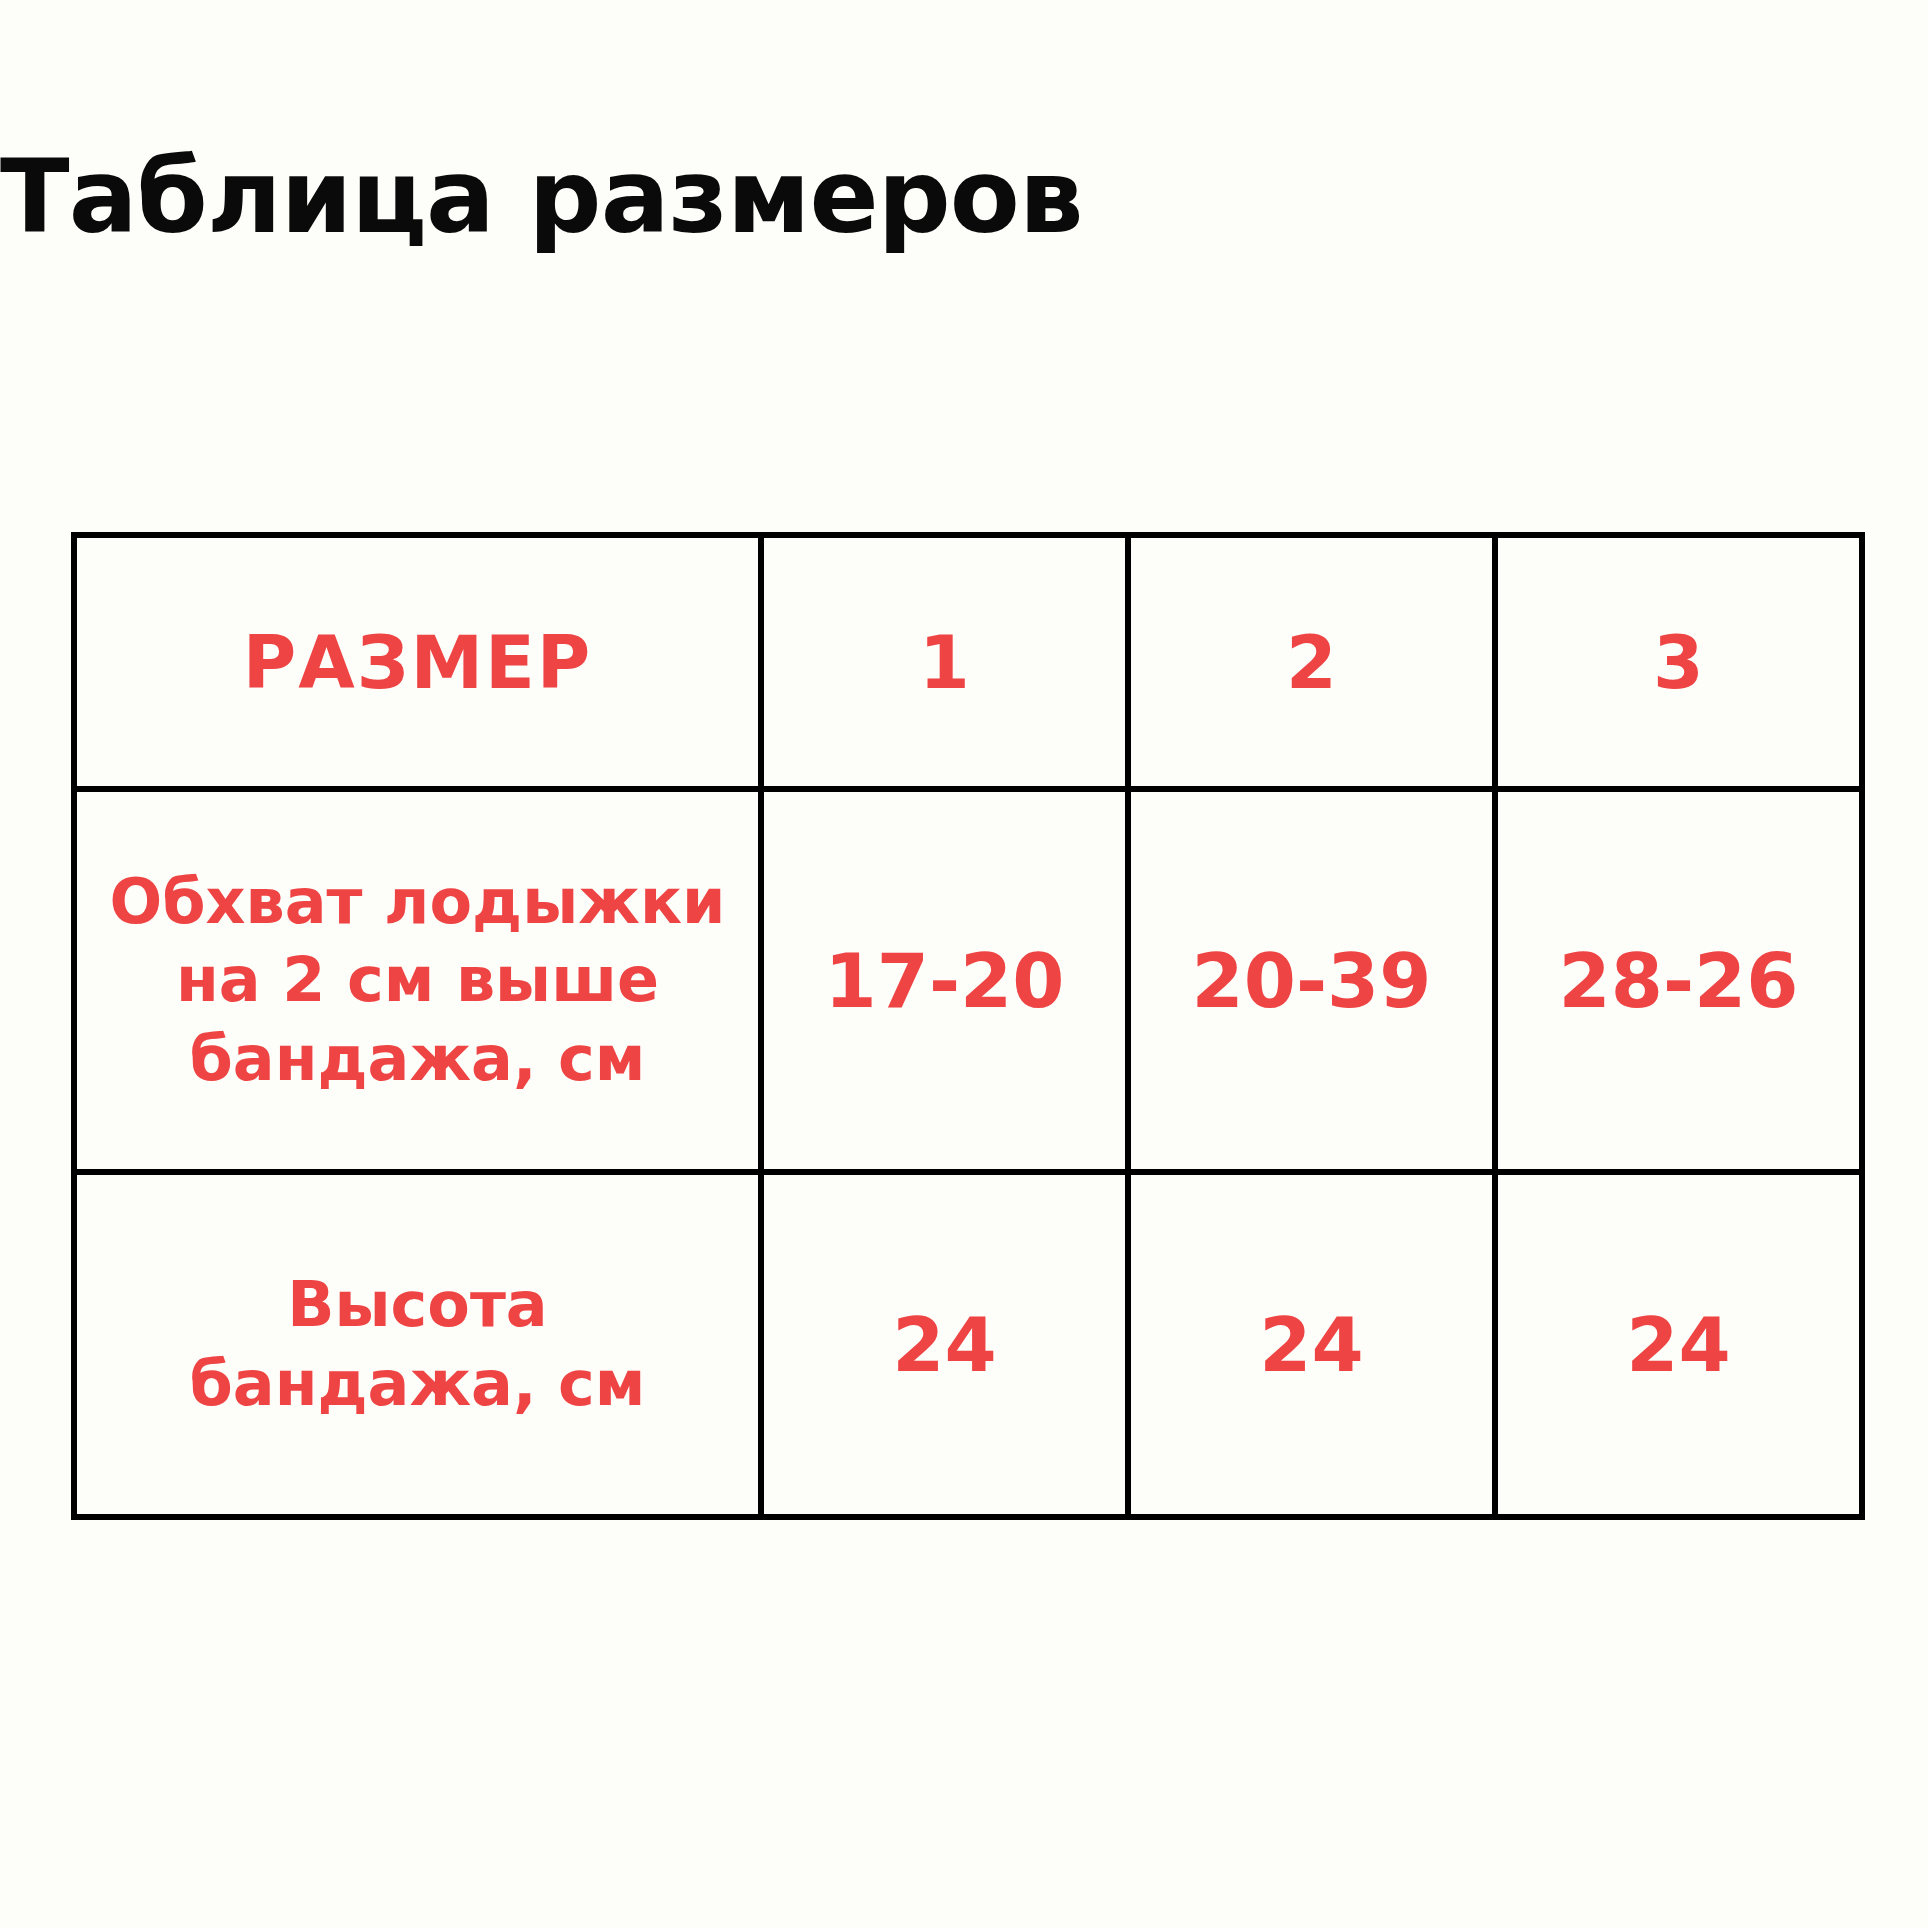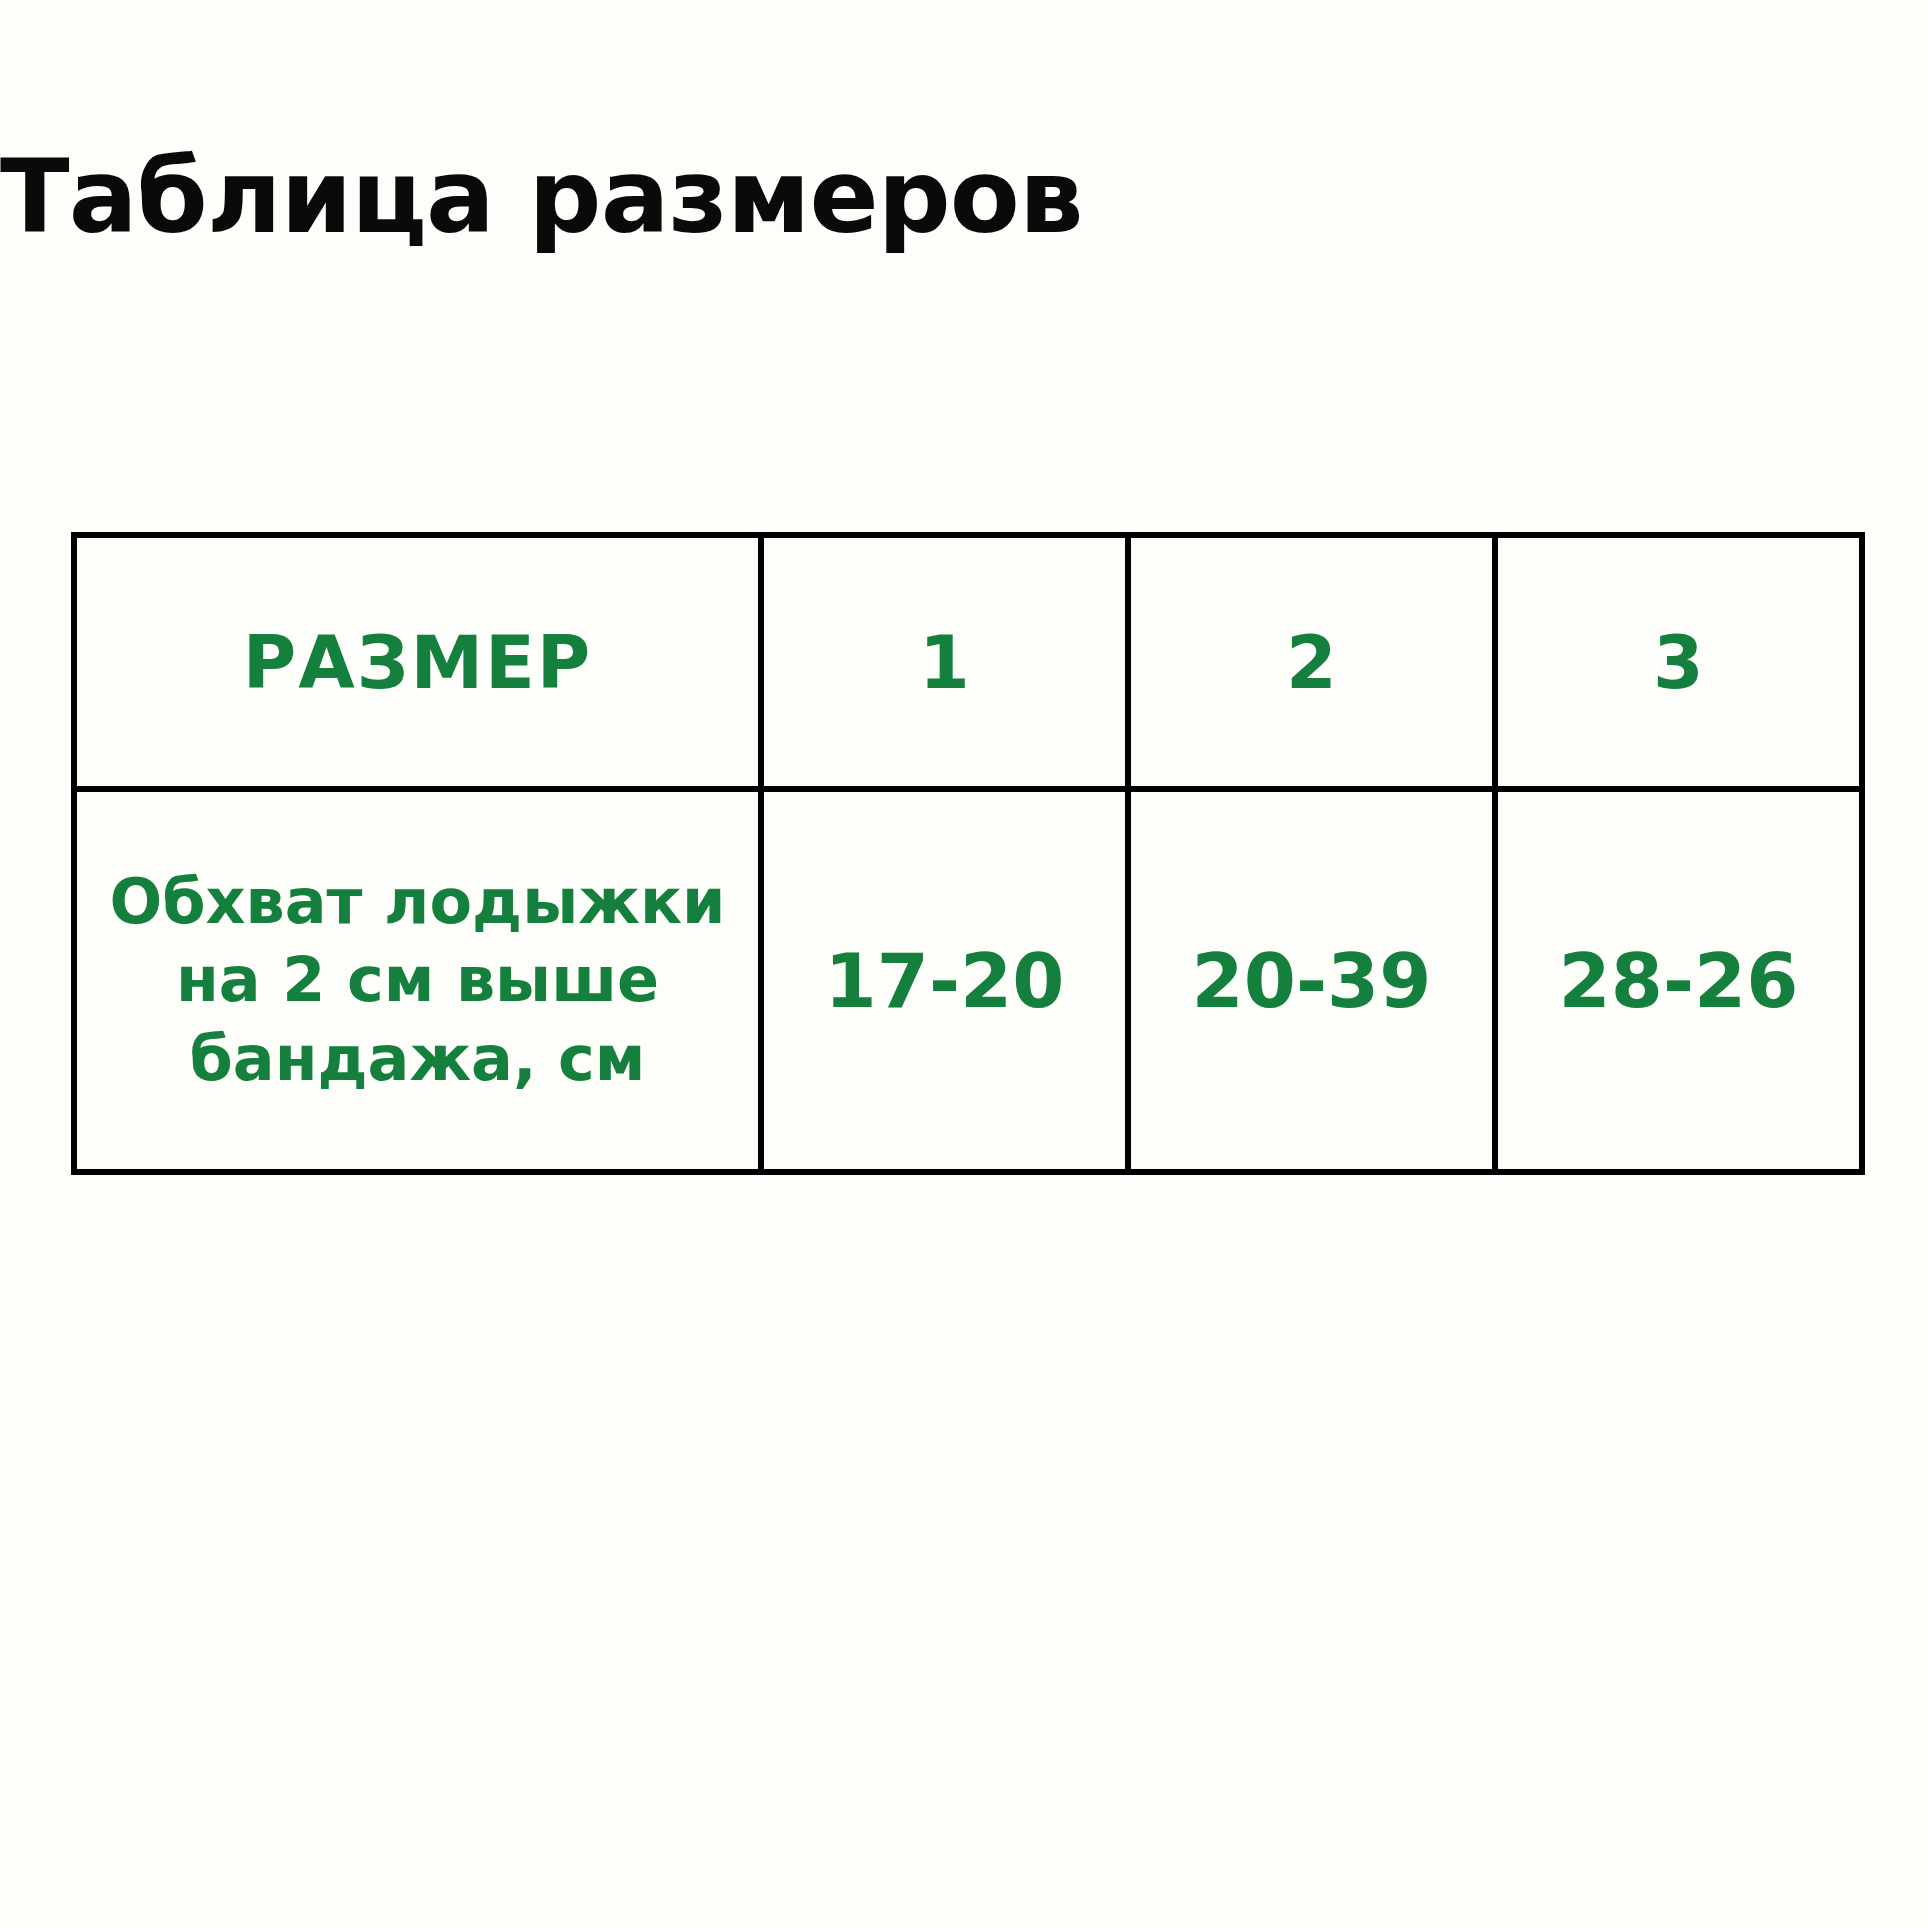--- a/index.html
+++ b/index.html
@@ -42,21 +42,21 @@
     border-collapse: collapse;
     table-layout: fixed;
     width: 1789px;
     background: transparent;
   }
   table.size-table td {
     border: 6.6px solid #000000;
     text-align: center;
     vertical-align: middle;
     font-weight: bold;
-    color: #15803d;
+    color: #ef4444;
     padding: 0 9.4px;
   }
   col.c-label { width: 687px; }
   col.c-val   { width: 367px; }
 
   
   tr.row-header td {
     height: 248px;
     font-size: 73px;
   }
@@ -114,18 +114,27 @@
         <tr class="row-circumference">
           <td class="label-cell">
             <div>Обхват лодыжки</div>
             <div>на 2 см выше</div>
             <div>бандажа, см</div>
           </td>
           <td class="value-cell">17-20</td>
           <td class="value-cell">20-39</td>
           <td class="value-cell">28-26</td>
         </tr>
+        <tr class="row-height">
+          <td class="label-cell">
+            <div>Высота</div>
+            <div>бандажа, см</div>
+          </td>
+          <td class="value-cell">24</td>
+          <td class="value-cell">24</td>
+          <td class="value-cell">24</td>
+        </tr>
       </tbody>
     </table>
   </div>
 
 </div>
 
 
 </body></html>

